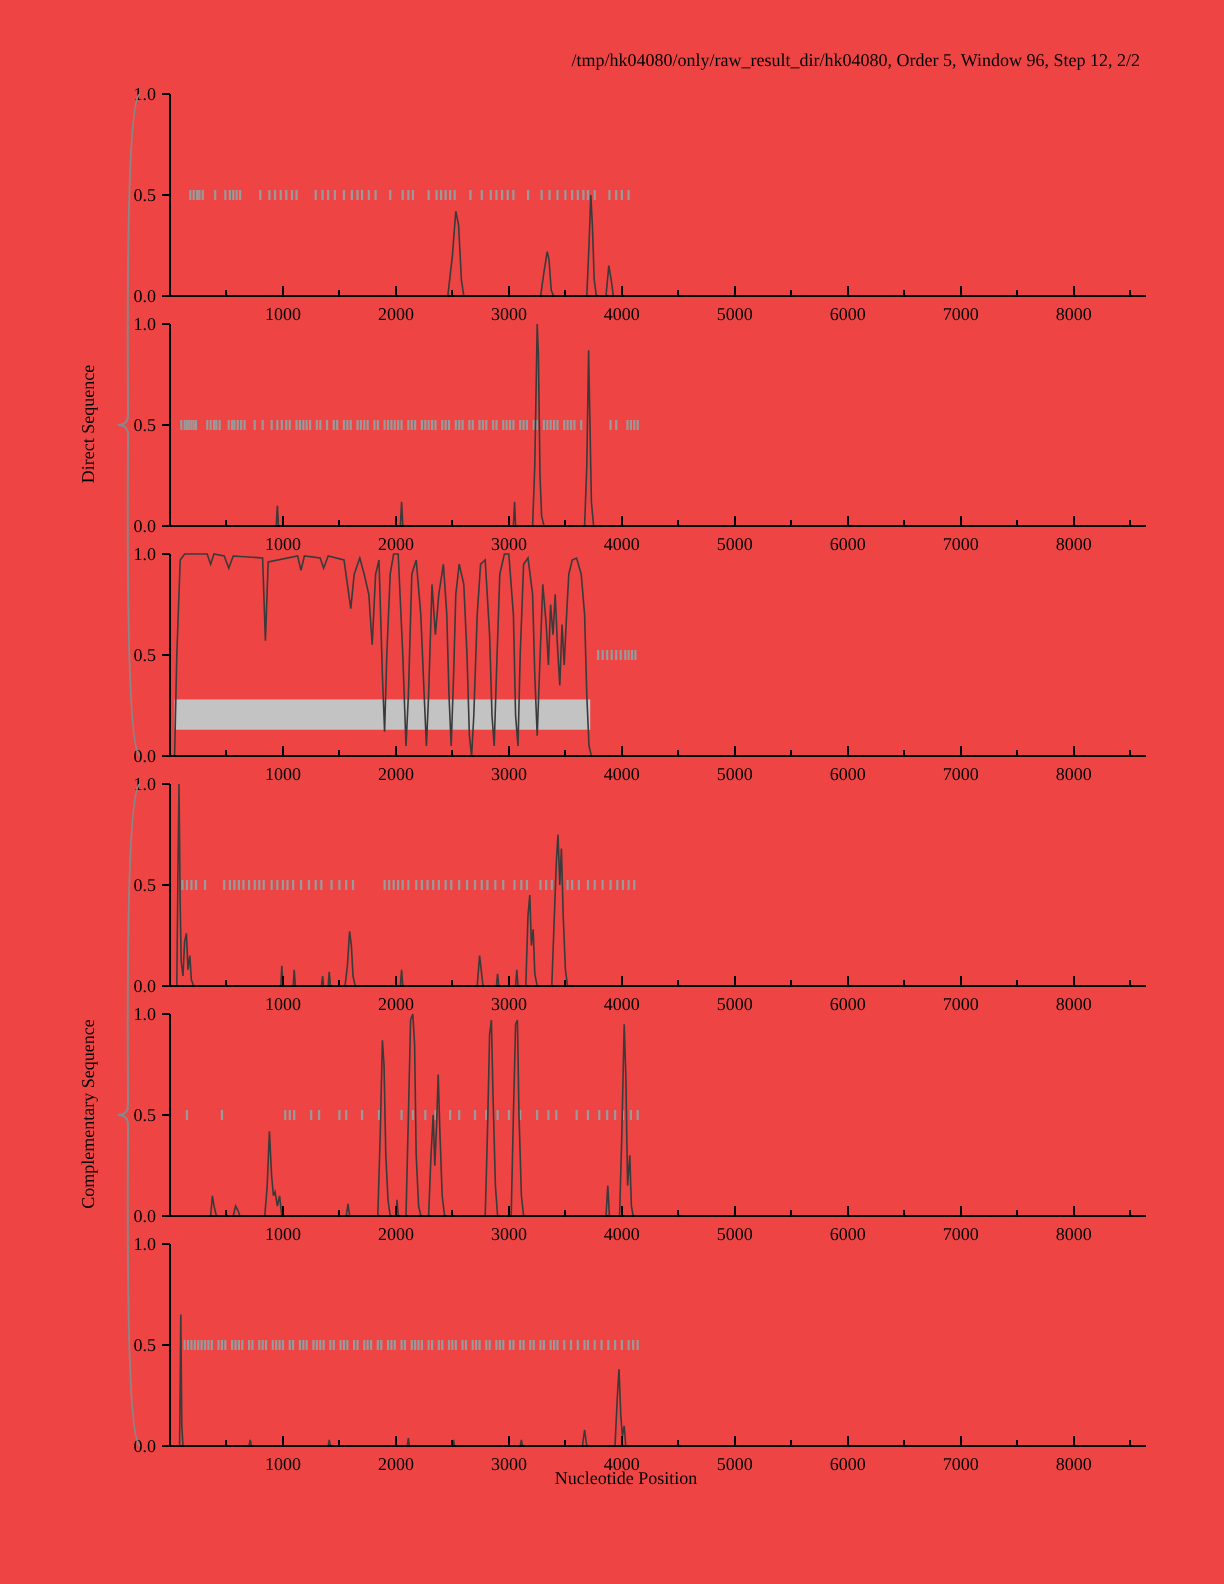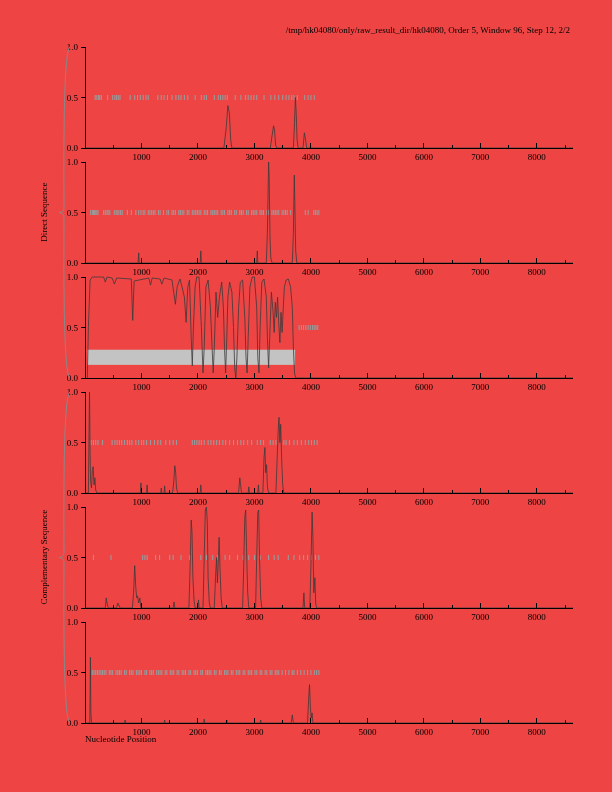--- a/index.html
+++ b/index.html
@@ -3,21 +3,21 @@
 <meta charset="utf-8">
 <style>
   html,body{margin:0;padding:0;background:#ffffff;}
   #page{position:relative;width:612px;height:792px;background:#ef4444;overflow:hidden;
         font-family:Liberation Serif, serif;color:#000;}
   #title{position:absolute;top:25px;left:0;width:570px;text-align:right;font-size:9px;
          letter-spacing:0px;white-space:nowrap;}
   .panel-svg{position:absolute;left:0;width:612px;height:115px;overflow:visible;}
   .vlabel{position:absolute;font-size:9px;text-align:center;white-space:nowrap;
           transform:rotate(-90deg);transform-origin:center center;width:300px;height:12px;line-height:12px;}
-  #xlabel{position:absolute;top:734px;left:85px;width:456px;text-align:left;font-size:9px;}
+  #xlabel{position:absolute;top:734px;left:85px;width:456px;text-align:center;font-size:9px;}
   #braces{position:absolute;top:0;left:0;pointer-events:none;}
 </style>
 </head>
 <body>
 
 <div id="page">
   <div id="title">/tmp/hk04080/only/raw_result_dir/hk04080, Order 5, Window 96, Step 12, 2/2</div>
 
   <div id="panels">
       <svg class="panel-svg" viewBox="0 0 612 115" style="top: 42px;">

